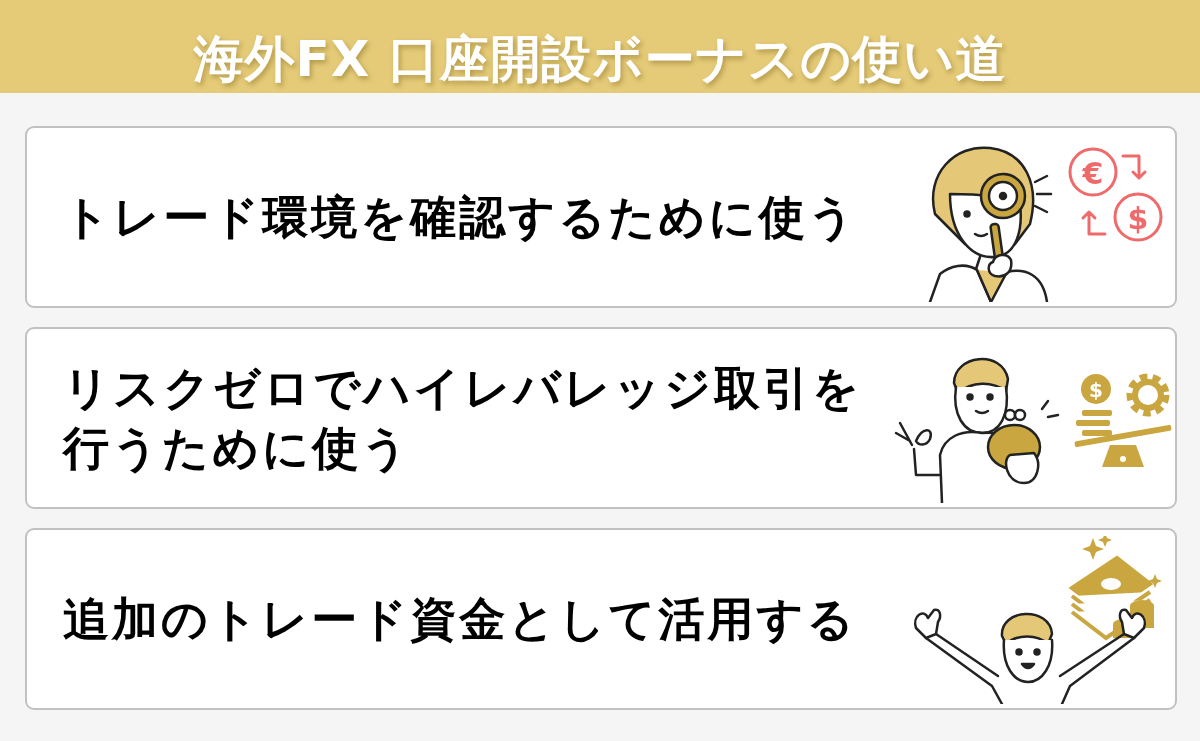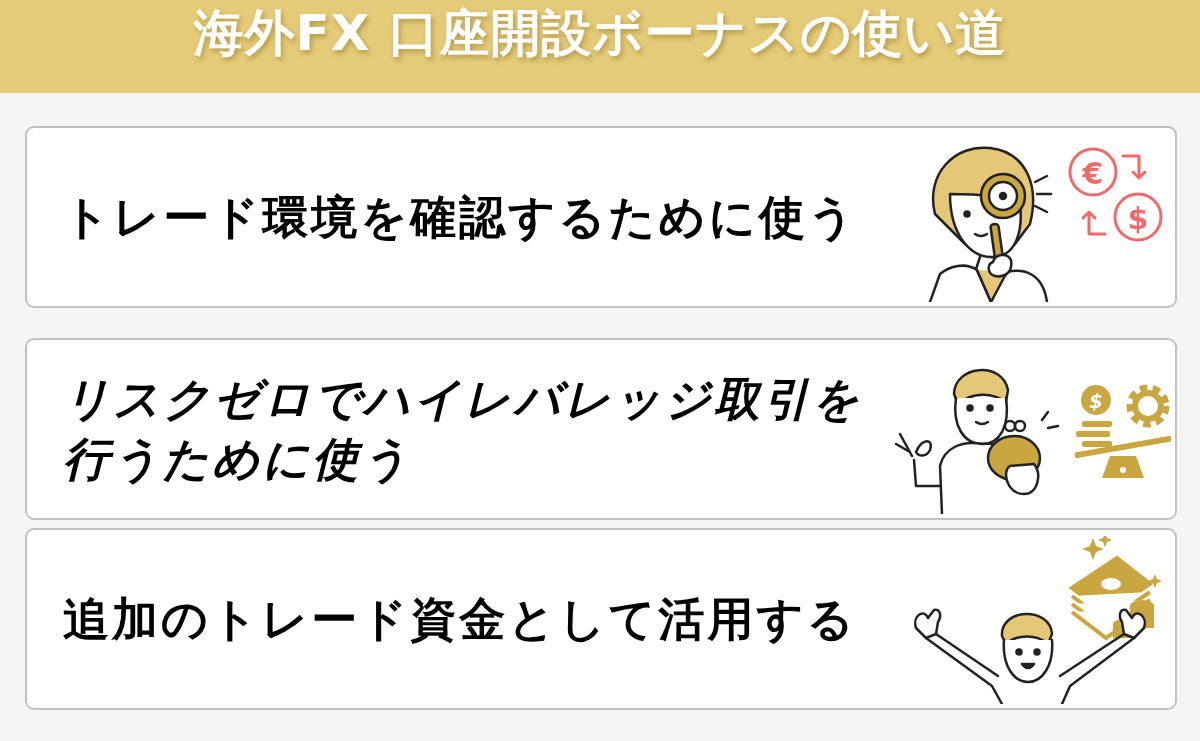--- a/index.html
+++ b/index.html
@@ -5,37 +5,37 @@
     * { box-sizing: border-box; margin: 0; padding: 0; }
     html, body { width: 1200px; height: 741px; overflow: hidden; }
     body {
       background: #f5f5f5;
       font-family: "DejaVu Sans", "Liberation Sans", sans-serif;
       position: relative;
     }
     .header {
       position: absolute; left: 0; top: 0; width: 1200px; height: 93px;
       background: #e5cb78;
-      display: flex; align-items: flex-start; justify-content: center;
+      display: flex; align-items: flex-end; justify-content: center;
     }
     .header-title {
       color: #ffffff;
       font-size: 50px; font-weight: bold;
       letter-spacing: 1px;
       text-shadow: 2px 3px 5px rgba(120, 95, 20, 0.45);
       white-space: nowrap;
     }
     .card {
       position: absolute; left: 25px; width: 1152px; height: 182px;
       background: #ffffff;
       border: 2px solid #c3c0c0;
       border-radius: 9px;
     }
     .card-1 { top: 126px; }
-    .card-2 { top: 338px; font-style: italic; }
+    .card-2 { top: 327px; }
     .card-3 { top: 528px; padding-left: 20px; }
     .card-text {
       position: absolute; left: 36px; top: 0; height: 100%;
       width: 820px;
       display: flex; align-items: center;
       color: #000000;
       font-size: 46px; font-weight: bold;
       letter-spacing: 3px;
       line-height: 60px;
     }

